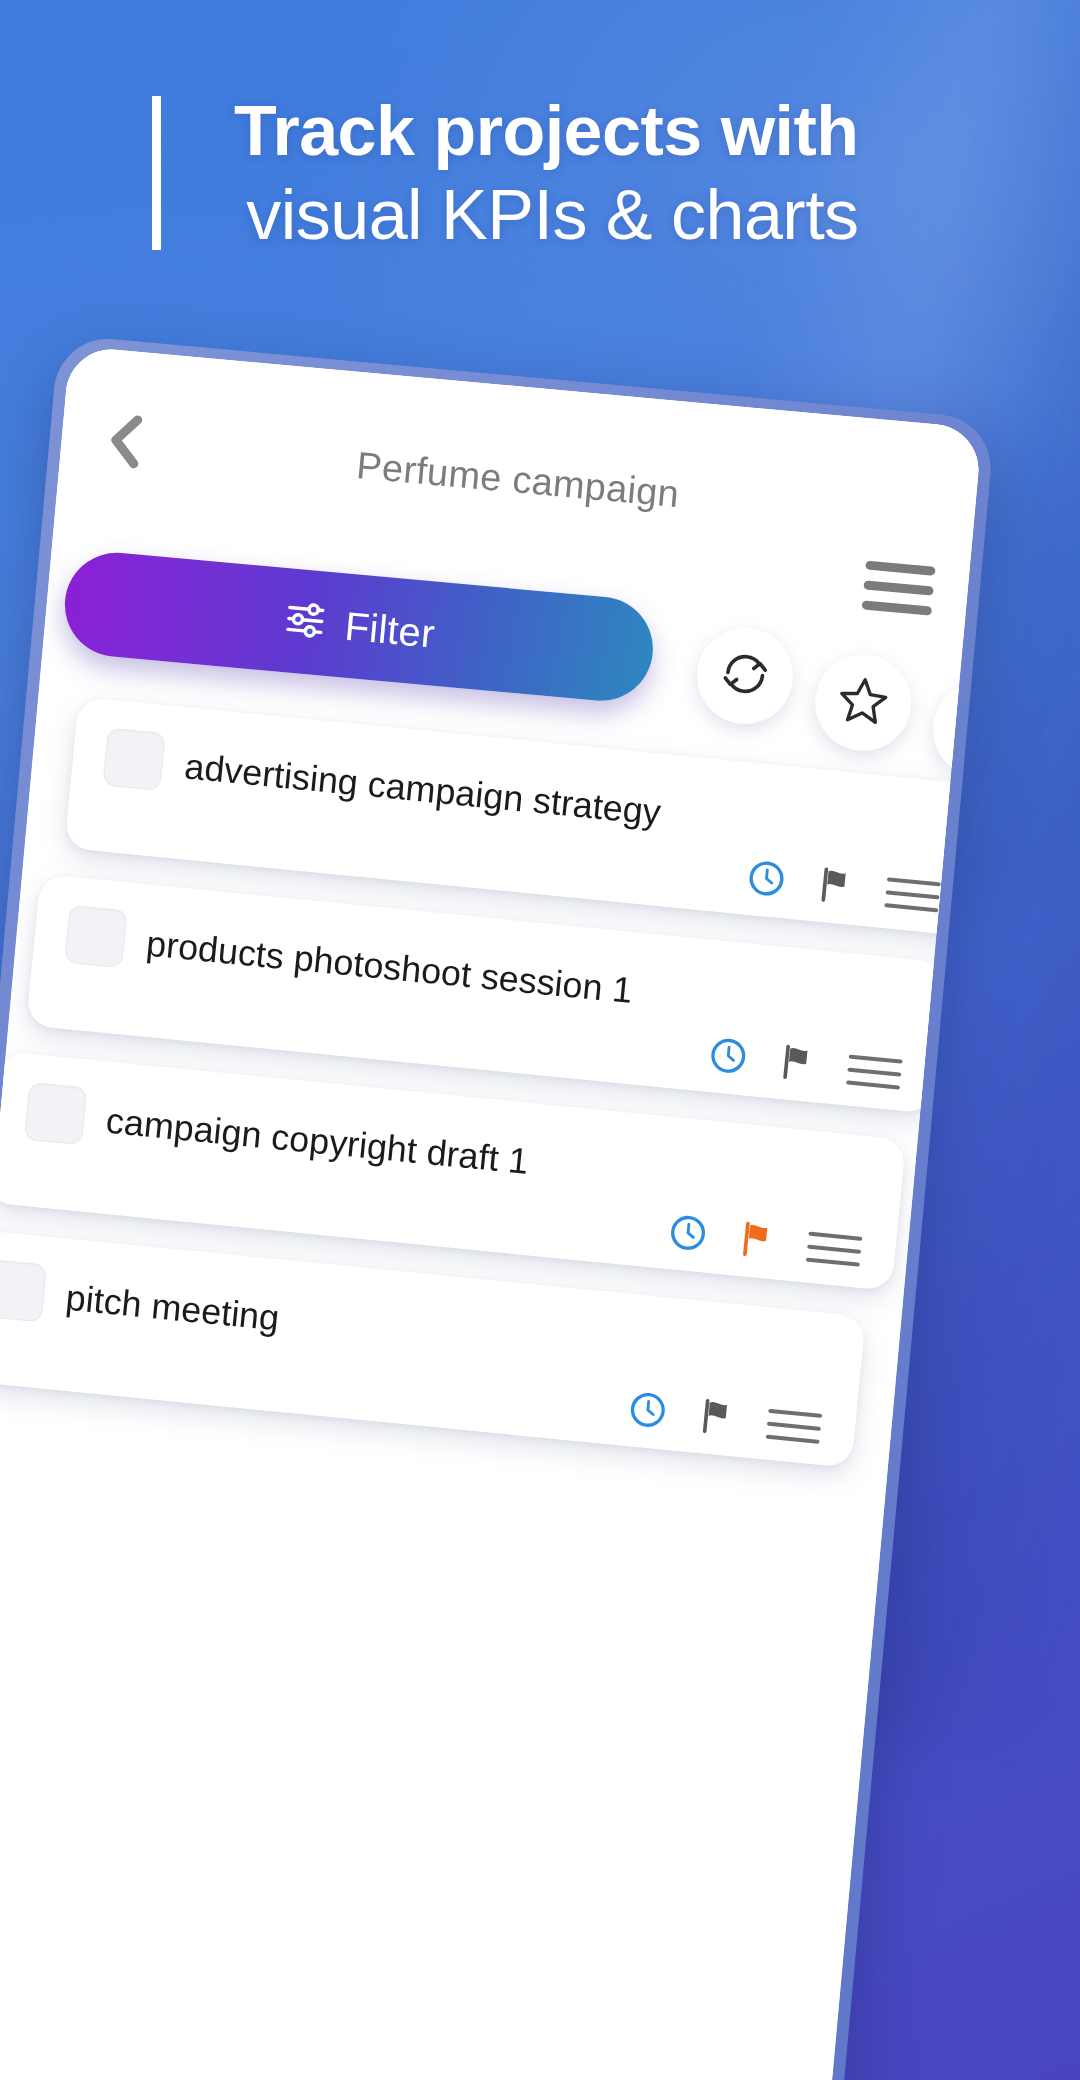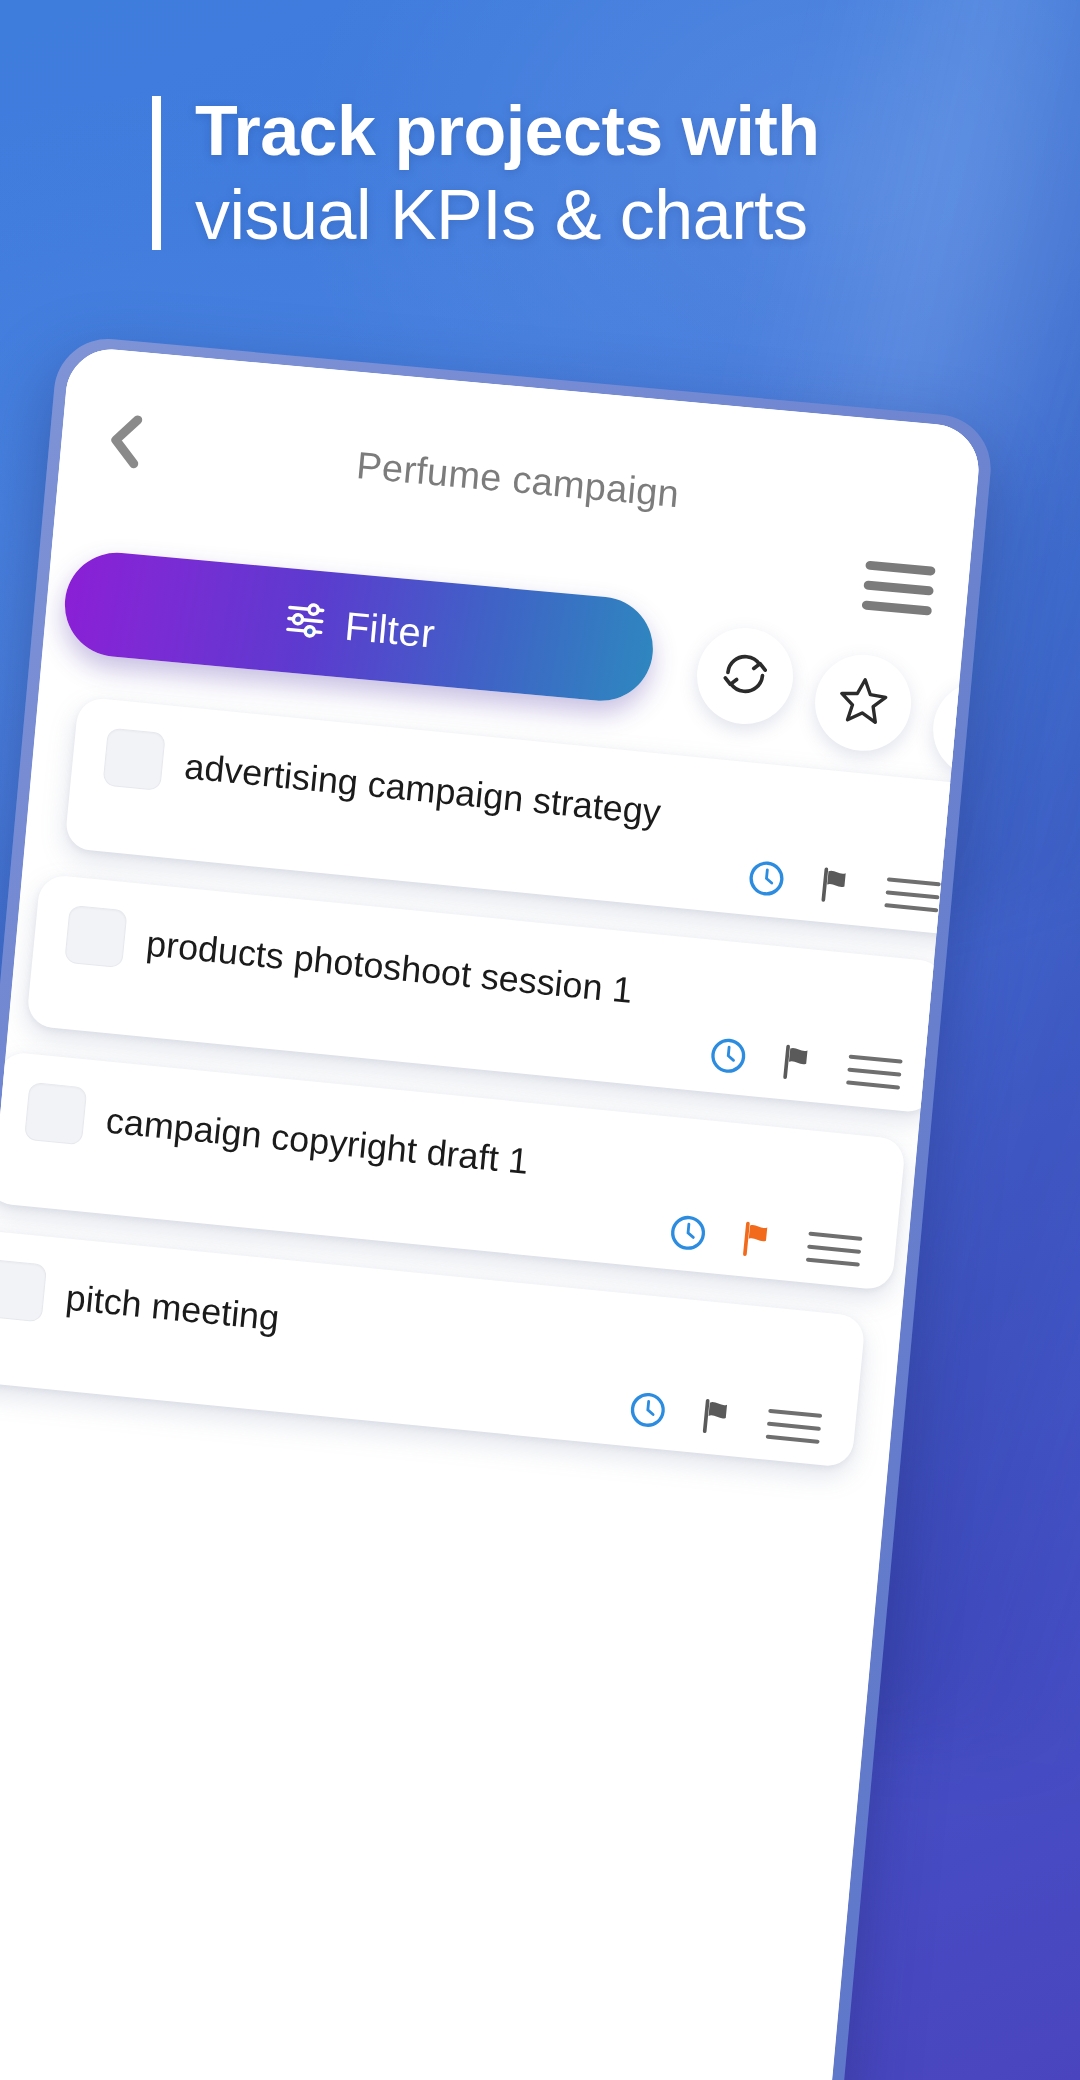--- a/index.html
+++ b/index.html
@@ -55,22 +55,23 @@
     margin-right: 34px;
     flex: 0 0 auto;
   }
   #headline-text {
     color: #ffffff;
     font-size: 70px;
     font-weight: 700;
     line-height: 1.0;
     letter-spacing: -0.5px;
     text-shadow: 0 2px 10px rgba(20,40,110,0.20);
-  }
-  #headline-text .l2 { display: block; margin-top: 14px; font-weight: 400; }
+    margin-left: 39px;
+  }
+  #headline-text .l2 { display: block; margin-top: 14px; font-weight: 400; text-align: right; }
 
   
   #phone-wrap {
     position: absolute;
     top: 360px; left: 58px;
     width: 940px; height: 1800px;
     transform: rotate(5.2deg);
     transform-origin: 30% 0%;
   }
   #phone-frame {

